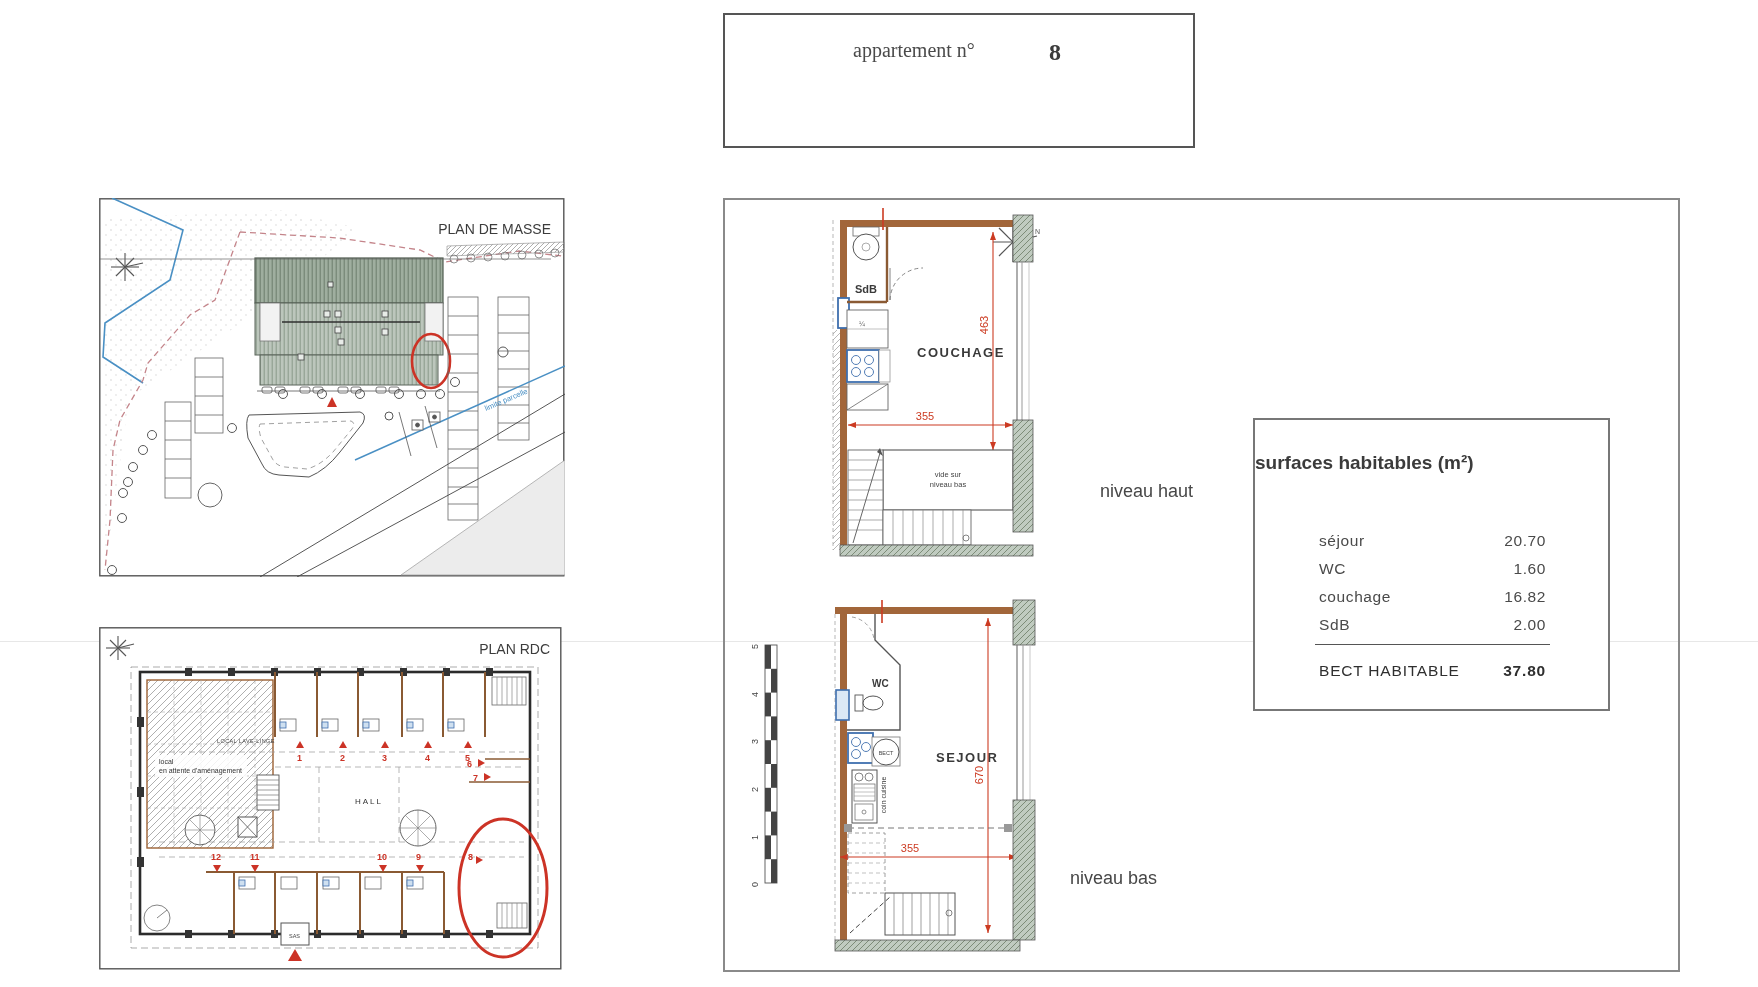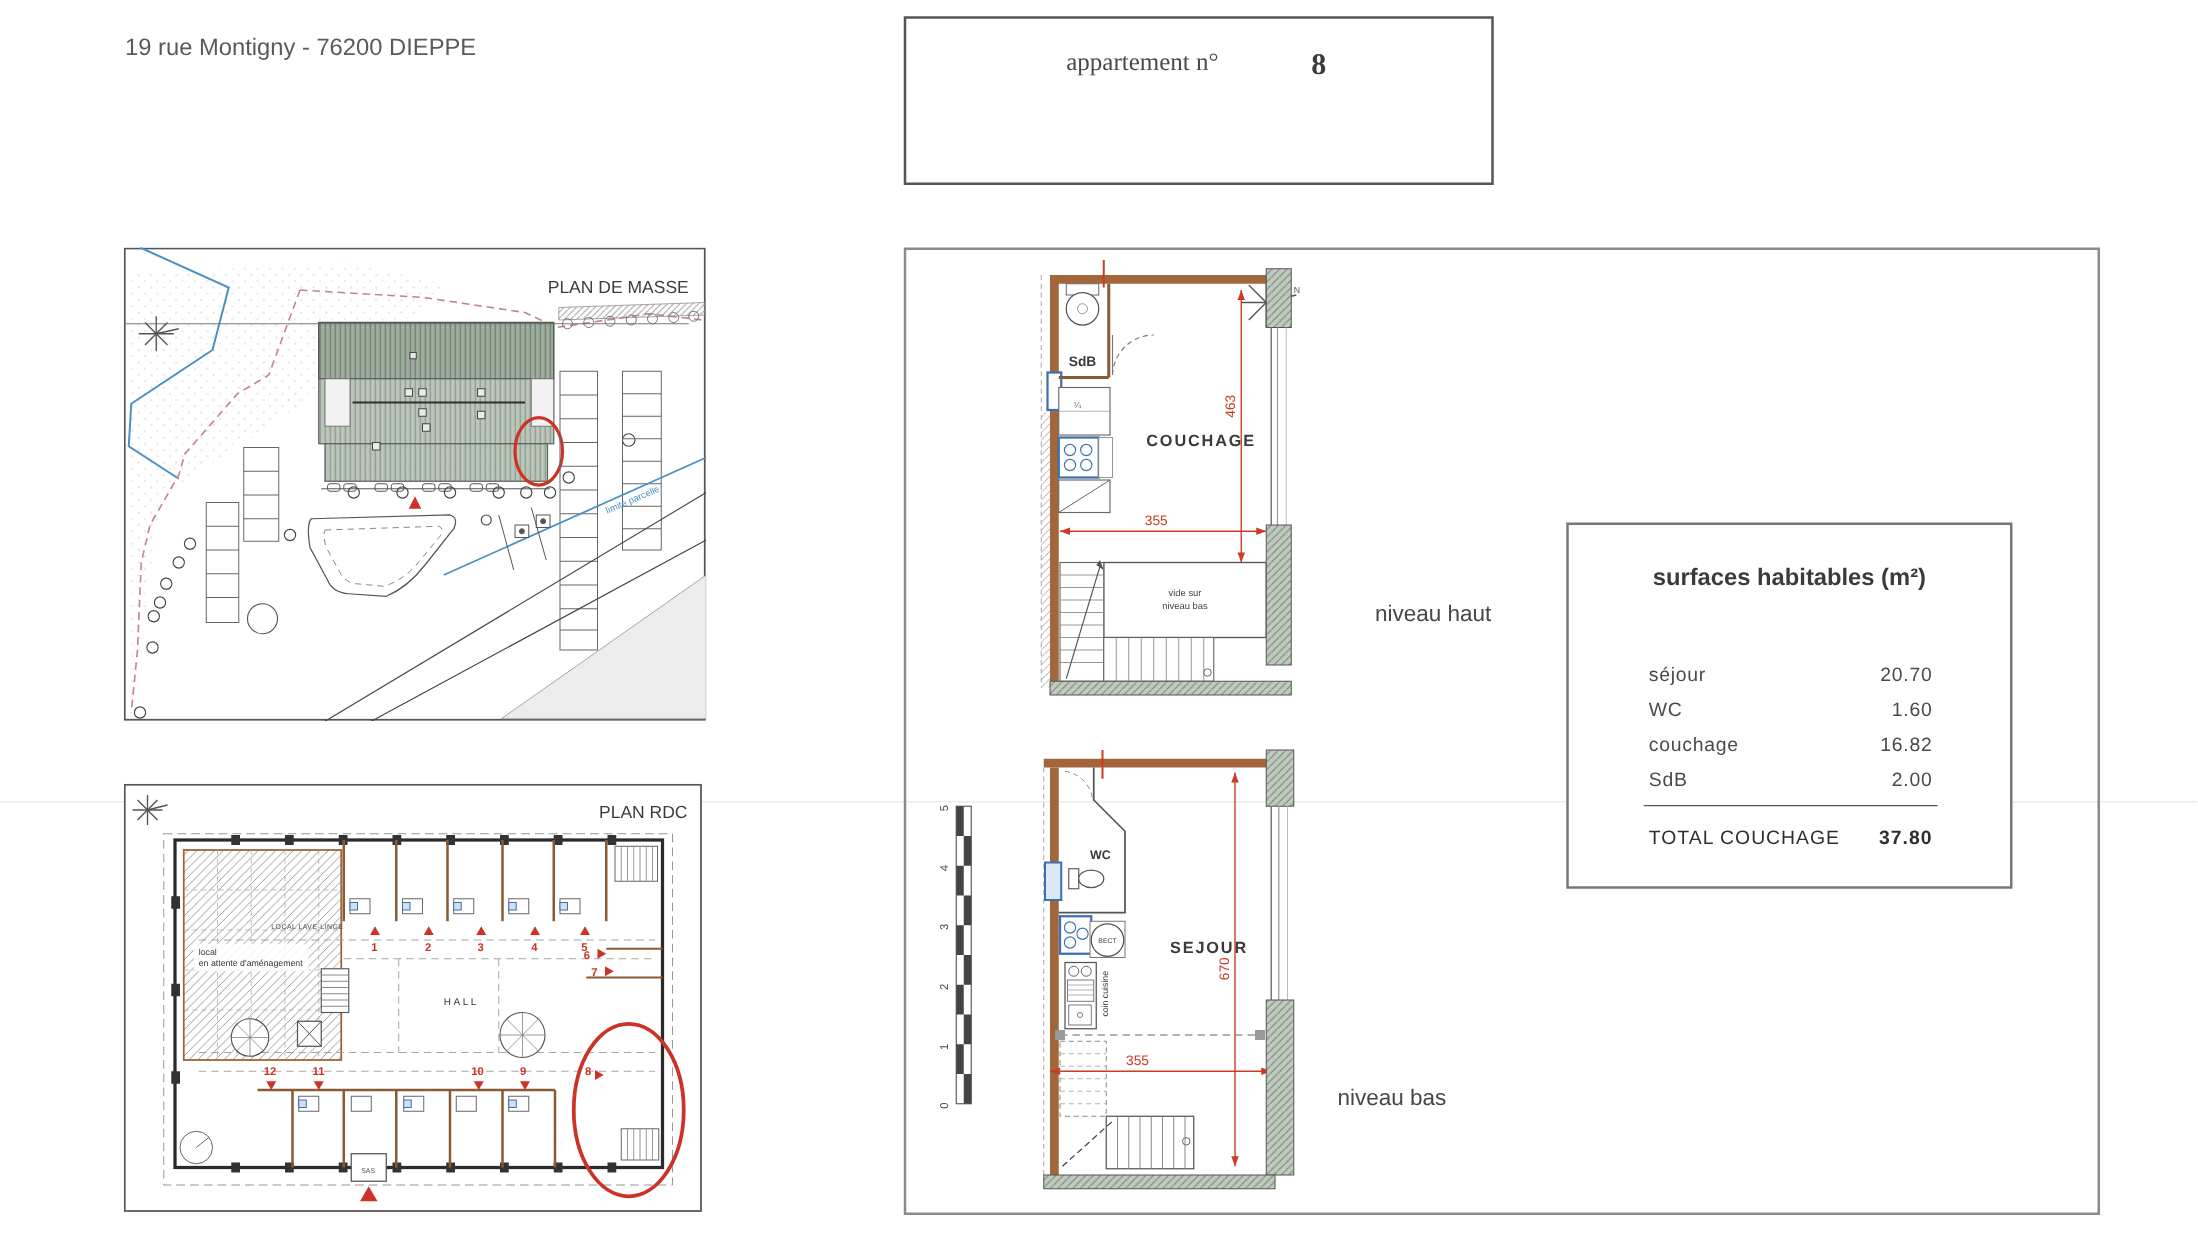--- a/index.html
+++ b/index.html
@@ -10,38 +10,37 @@
   .doc-title{font-size:30px;font-weight:bold;color:#4d4d4d;letter-spacing:.5px;}
   .doc-sub{font-size:19px;color:#5a5a5a;margin-top:12px;}
   .infobox{border:2px solid #555;background:#fff;}
   .inforow{position:absolute;left:0;width:100%;height:33px;}
   .inforow .lab{position:absolute;left:128px;font-size:20px;color:#4a4a4a;}
   .inforow .val{position:absolute;left:255px;width:150px;text-align:center;
                 font-size:24px;font-weight:bold;color:#3c3c3c;}
   .bigbox{border:2px solid #8a8a8a;background:transparent;}
   .lvl-label{font-size:18px;color:#474747;}
   .areas{border:2px solid #777;background:#fff;}
-  .areas .ttl{position:absolute;top:32px;left:0;width:100%;text-align:center;
+  .areas .ttl{position:absolute;top:32px;left:0;width:100%;text-align:left;
               font-size:19px;font-weight:bold;color:#3b3b3b;}
   .arow{position:absolute;left:64px;right:62px;height:24px;font-size:15.5px;
         color:#4a4a4a;letter-spacing:.6px;}
   .arow .v{position:absolute;right:0;margin-left:31px;}
   .sepline{position:absolute;left:60px;right:58px;top:224px;border-top:1.5px solid #555;}
   .trow{position:absolute;left:64px;right:62px;top:242px;font-size:15.5px;
         color:#2f2f2f;letter-spacing:.8px;}
   .trow .v{position:absolute;right:0;font-weight:bold;}
   svg text{font-family:"Liberation Sans",sans-serif;}
 </style>
 </head>
 <body>
 
 <div class="scanline"></div>
 
 <div class="abs" style="left:100px;top:16px;">
-  <div class="doc-sub">19 rue Montigny - 76200 DIEPPE</div>
 </div>
 
 <div class="abs infobox" style="left:723px;top:13px;width:468px;height:131px;">
   <div class="inforow" style="top:24px;font-family:Liberation Serif, serif;">
     <span class="lab">appartement n°</span>
     <span class="val">8</span>
   </div>
 </div>
 
 <svg class="abs" style="left:99px;top:198px;" width="466" height="379" viewBox="0 0 466 379">
@@ -672,16 +671,16 @@
   <div class="arow" style="top:168px;">
     <span>couchage</span>
     <span class="v">16.82</span>
   </div>
   <div class="arow" style="top:196px;">
     <span>SdB</span>
     <span class="v">2.00</span>
   </div>
   <div class="sepline"></div>
   <div class="trow">
-    <span>TOTAL  COUCHAGE</span>
+    <span>BECT  HABITABLE</span>
     <span class="v">37.80</span>
   </div>
 </div>
 
 </body></html>

